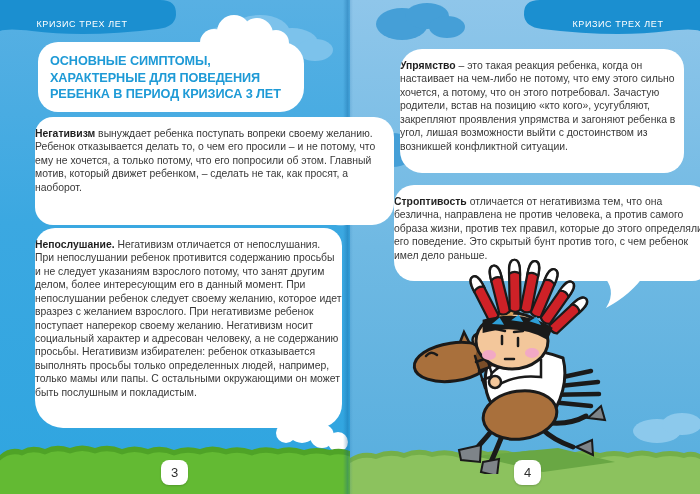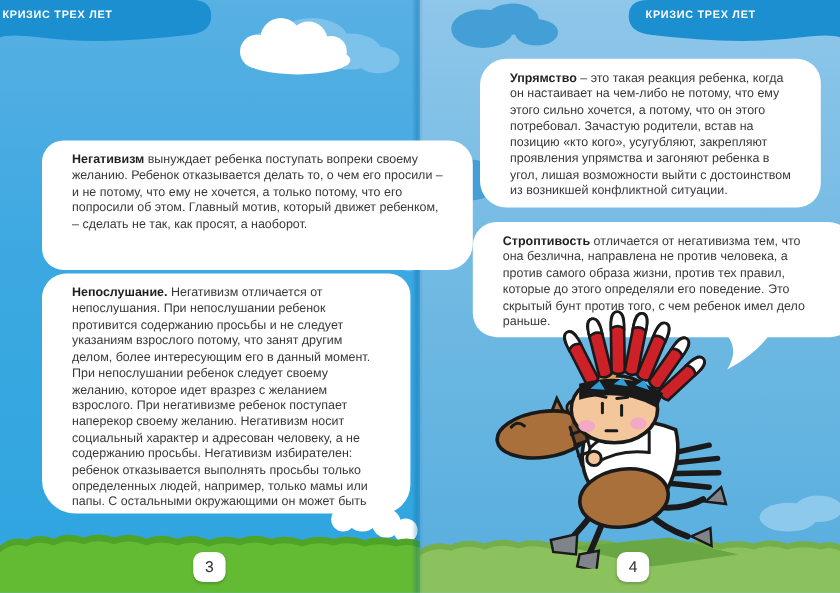--- a/index.html
+++ b/index.html
@@ -13,30 +13,30 @@
   .page-right{left:350px;width:350px;background:linear-gradient(180deg,#8FC6EA 0%,#6FB9E3 50%,#57AEDE 100%);}
   .decor-svg{position:absolute;left:0;top:0;z-index:2;pointer-events:none;}
   .grass-svg{position:absolute;left:0;top:0;z-index:3;pointer-events:none;}
   .seam{
     position:absolute;left:343px;top:0;width:10px;height:494px;z-index:4;pointer-events:none;
     background:linear-gradient(90deg,rgba(10,90,150,0) 0%,rgba(10,90,150,0.30) 45%,rgba(13,96,158,0.16) 65%,rgba(255,255,255,0) 100%);
   }
   .banner{position:absolute;top:0;z-index:9;}
   .banner svg{display:block;}
   .banner-label{
-    position:absolute;top:7px;width:160px;
-    color:#ffffff;font-size:9px;font-weight:bold;letter-spacing:0.6px;
+    position:absolute;top:19px;width:160px;text-align:center;
+    color:#ffffff;font-size:9px;font-weight:normal;letter-spacing:0.6px;
   }
   .banner-left{left:0;}
   .banner-left .banner-label{left:2px;}
   .banner-right{right:0;}
   .banner-right .banner-label{right:2px;}
   .card{
     position:absolute;background:#ffffff;z-index:5;
-    padding:10px 25px;color:#383838;font-size:10.4px;line-height:1.29;overflow:hidden;
+    padding:10px 0;color:#383838;font-size:10.4px;line-height:1.29;overflow:hidden;
   }
   .card p{margin:0;}
   .card b{color:#1f1f1f;}
   .title-card{
     left:38px;top:42px;width:266px;height:70px;
     border-radius:20px 22px 24px 20px;padding:11px 12px;
   }
   .title-card h1{
     margin:0;color:#1E9AD6;font-size:12.7px;line-height:1.3;font-weight:bold;letter-spacing:-0.1px;
   }
@@ -118,20 +118,23 @@
     </svg>
     <div class="banner-label">КРИЗИС ТРЕХ ЛЕТ</div>
   </div>
   <div class="banner banner-right">
     <svg width="180" height="38" viewBox="0 0 180 38" style="transform:scaleX(-1);">
       <path d="M0,0 H160 Q177,0 176,15 Q175,27 158,29 Q85,38 32,31 Q8,28 0,31 Z" fill="#1B8FD0"></path>
     </svg>
     <div class="banner-label">КРИЗИС ТРЕХ ЛЕТ</div>
   </div>
 
+  <div class="card title-card">
+    <h1>ОСНОВНЫЕ СИМПТОМЫ, ХАРАКТЕРНЫЕ ДЛЯ ПОВЕДЕНИЯ РЕБЕНКА В ПЕРИОД КРИЗИСА 3 ЛЕТ</h1>
+  </div>
 
   <div class="card card-a">
     <p><b>Негативизм</b><span> вынуждает ребенка поступать вопреки своему желанию. Ребенок отказывается делать то, о чем его просили – и не потому, что ему не хочется, а только потому, что его попросили об этом. Главный мотив, который движет ребенком, – сделать не так, как просят, а наоборот.</span></p>
   </div>
 
   <div class="card card-b">
     <p><b>Непослушание.</b><span> Негативизм отличается от непослушания. При непослушании ребенок противится содержанию просьбы и не следует указаниям взрослого потому, что занят другим делом, более интересующим его в данный момент. При непослушании ребенок следует своему желанию, которое идет вразрез с желанием взрослого. При негативизме ребенок поступает наперекор своему желанию. Негативизм носит социальный характер и адресован человеку, а не содержанию просьбы. Негативизм избирателен: ребенок отказывается выполнять просьбы только определенных людей, например, только мамы или папы. С остальными окружающими он может быть послушным и покладистым.</span></p>
   </div>
 
   <div class="card card-c">

